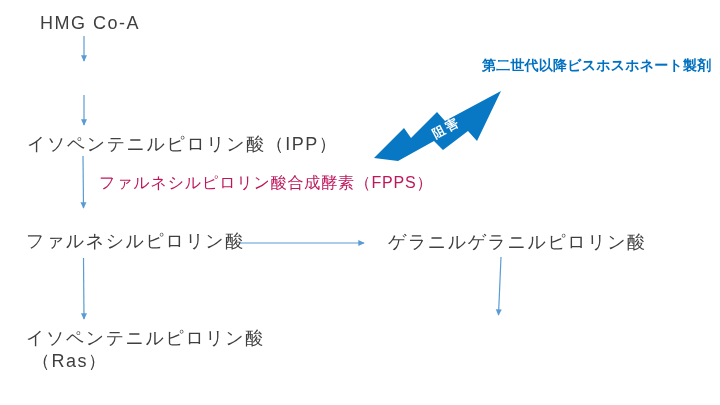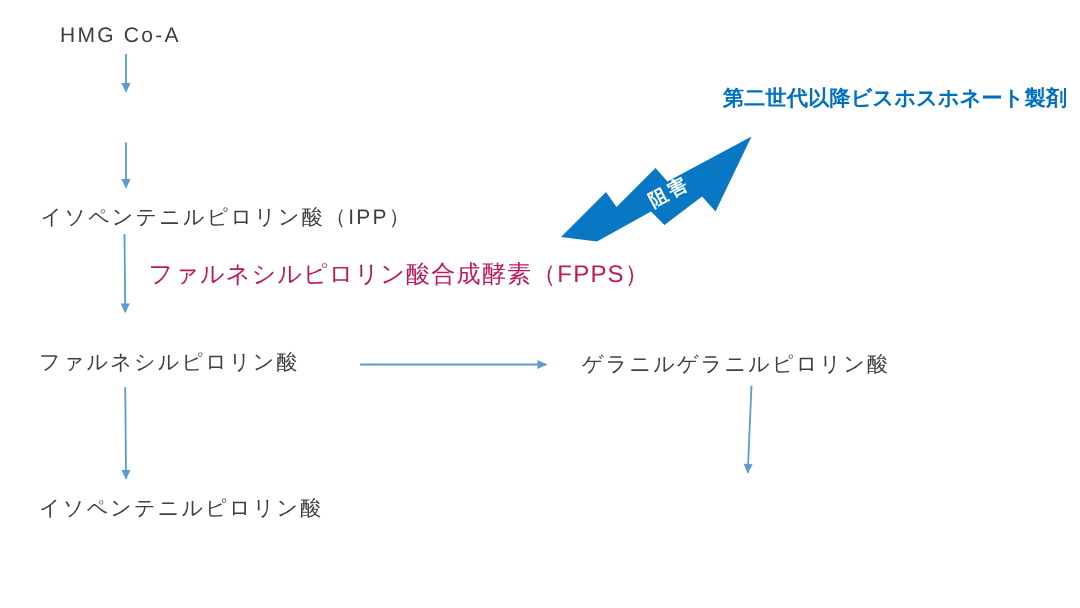--- a/index.html
+++ b/index.html
@@ -18,21 +18,21 @@
   .overlay {
     position: absolute;
     left: 0;
     top: 0;
     width: 720px;
     height: 405px;
   }
   .label {
     position: absolute;
     color: #3f3f3f;
-    font-size: 14px;
+    font-size: 18px;
     font-weight: 400;
     letter-spacing: 1.5px;
     line-height: 23px;
     white-space: nowrap;
   }
   .sub {
     display: block;
     padding-left: 6px;
   }
   .enzyme-label {
@@ -104,20 +104,21 @@
   <div class="label pos-ipp">イソペンテニルピロリン酸（IPP）</div>
 
   <div class="enzyme-label">ファルネシルピロリン酸合成酵素（FPPS）</div>
 
   <div class="label pos-fpp">ファルネシルピロリン酸</div>
 
   <div class="label pos-ggpp">ゲラニルゲラニルピロリン酸</div>
 
   <div class="label pos-far">
     <span>イソペンテニルピロリン酸</span>
+    <span class="sub">（Ras）</span>
   </div>
 
 
   <div class="drug-label">第二世代以降ビスホスホネート製剤</div>
 
   <div class="inhibit-label">阻害</div>
 
 </div>
 
 </body></html>

